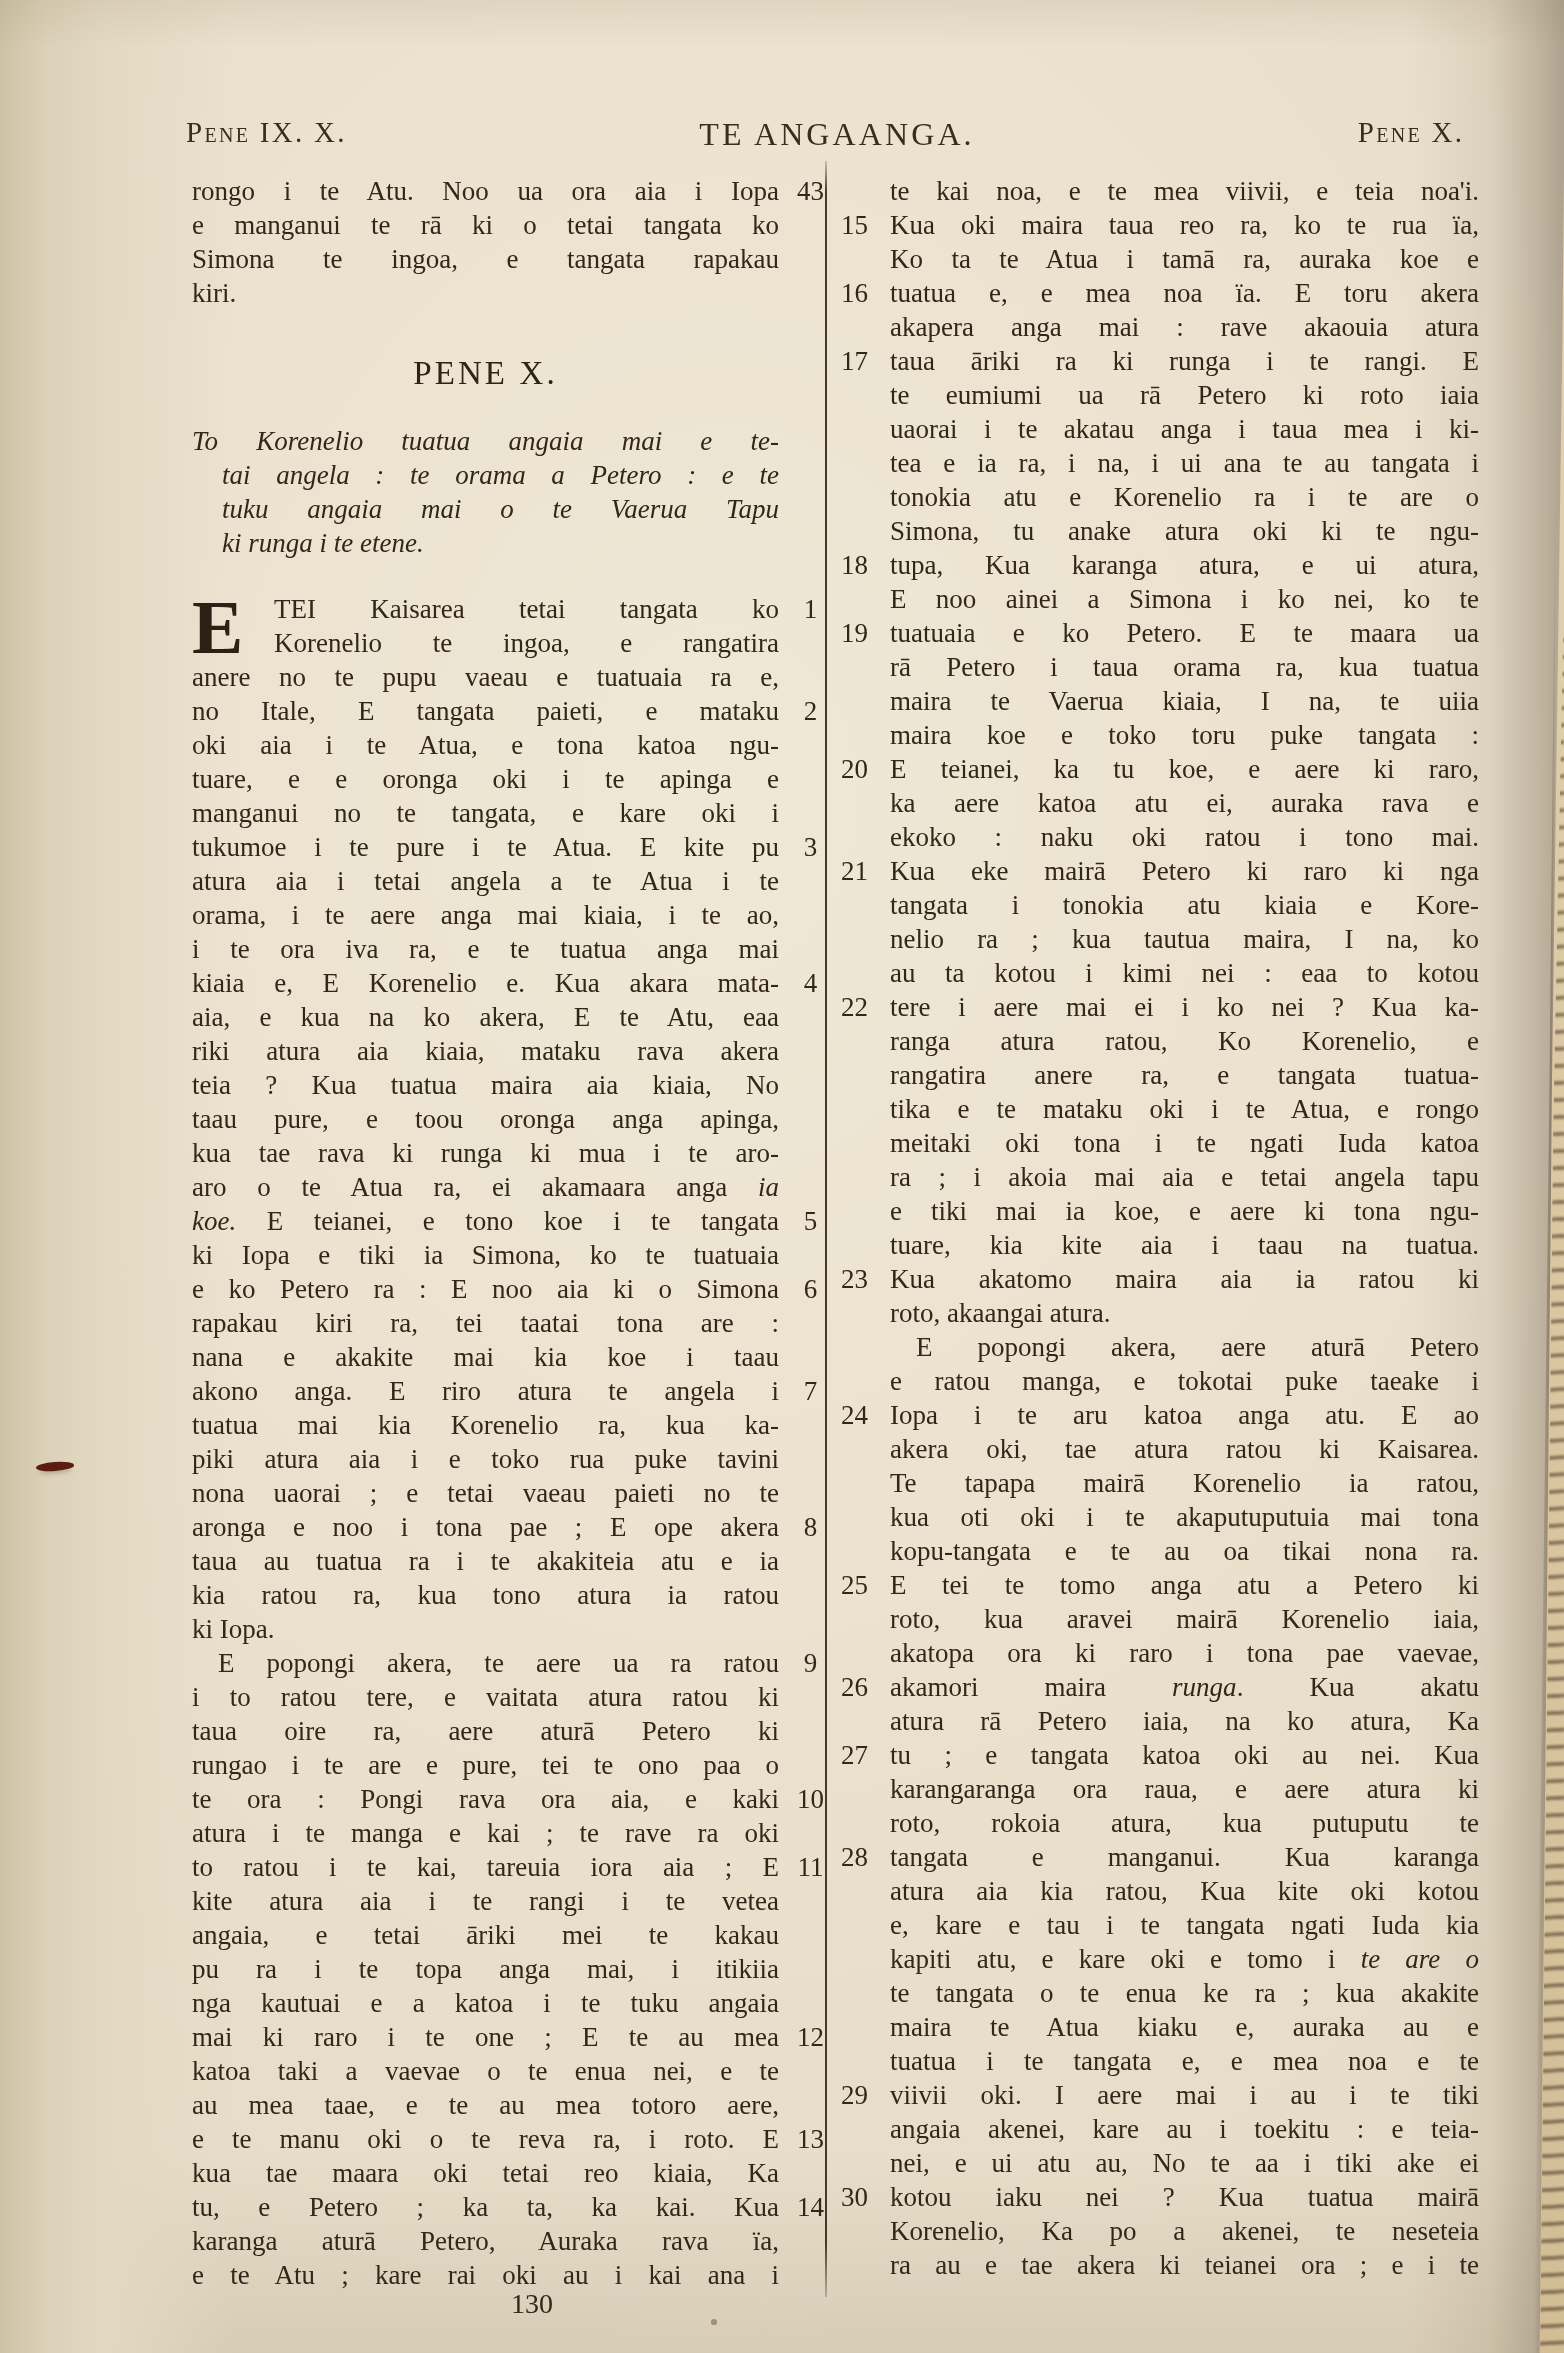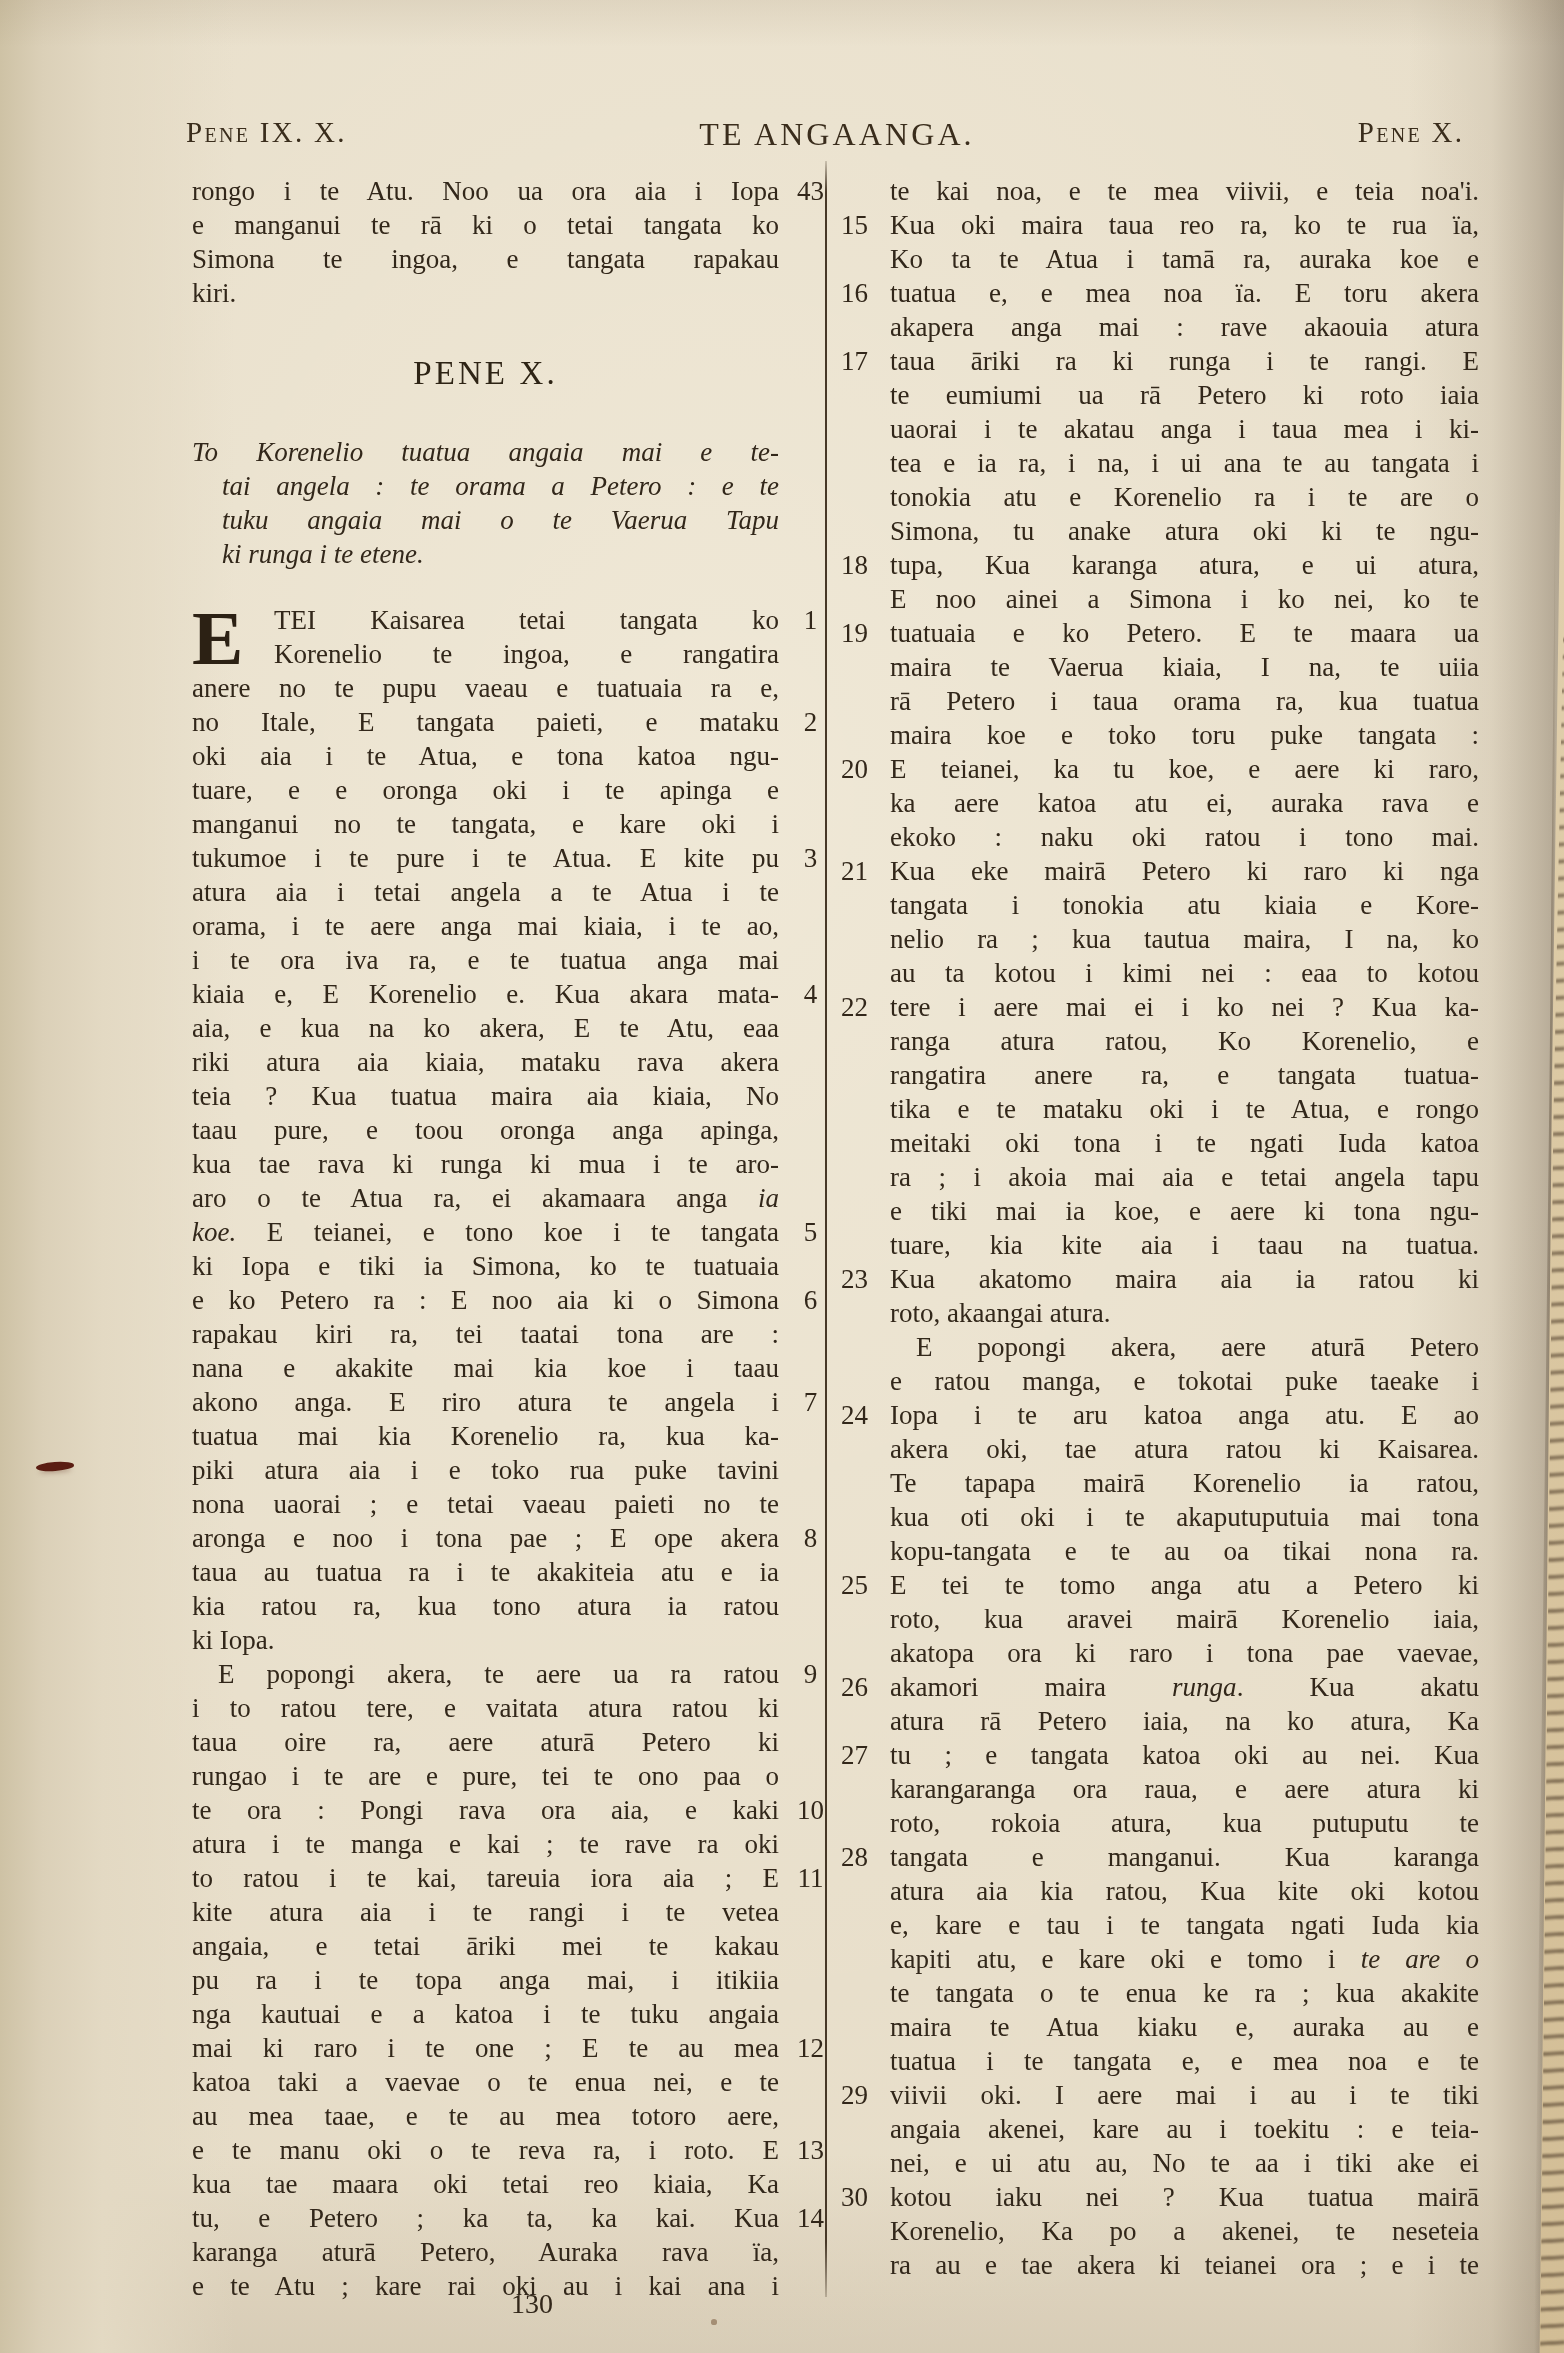--- a/index.html
+++ b/index.html
@@ -52,21 +52,21 @@
     position:absolute;left:0;top:3.9px;
     font-size:77px;line-height:63px;font-weight:bold;color:#2c2114;
     letter-spacing:0;
   }
   .line.dc1 .lt,.line.dc2 .lt{padding-left:82px;}
   
   .chapter-heading{
     width:587px;margin-top:45px;height:36px;line-height:36px;
     text-align:center;font-size:33px;letter-spacing:3.1px;color:#2e2415;
   }
-  #left-summary{margin-top:44px;font-style:italic;}
+  #left-summary{margin-top:33px;font-style:italic;}
   #left-summary .line.ind .lt{text-indent:30px;}
   .it{font-style:italic;}
   
   .rule{position:absolute;left:825px;top:161px;width:2.3px;height:2136px;
     background:linear-gradient(to bottom, rgba(71,56,39,.2), var(--rule) 31px, var(--rule) 2081px, rgba(71,56,39,.25));}
   
   .page-num{position:absolute;left:438px;top:2288px;width:188px;text-align:center;font-size:28px;}
   
   .page-edge{position:absolute;right:0;top:0;width:31px;height:2354px;}
   .page-edge .edge-paper{
@@ -347,24 +347,24 @@
           <span class="vn">18</span>
         </div>
         <div class="line">
           <div class="lt"><span>E noo ainei a Simona i ko nei, ko te</span></div>
         </div>
         <div class="line">
           <div class="lt"><span>tuatuaia e ko Petero.  E te maara ua</span></div>
           <span class="vn">19</span>
         </div>
         <div class="line">
+          <div class="lt"><span>rā Petero i taua orama ra, kua tuatua</span></div>
+        </div>
+        <div class="line">
           <div class="lt"><span>maira te Vaerua kiaia, I na, te uiia</span></div>
-        </div>
-        <div class="line">
-          <div class="lt"><span>rā Petero i taua orama ra, kua tuatua</span></div>
         </div>
         <div class="line">
           <div class="lt"><span>maira koe e toko toru puke tangata :</span></div>
         </div>
         <div class="line">
           <div class="lt"><span>E teianei, ka tu koe, e aere ki raro,</span></div>
           <span class="vn">20</span>
         </div>
         <div class="line">
           <div class="lt"><span>ka aere katoa atu ei, auraka rava e</span></div>

